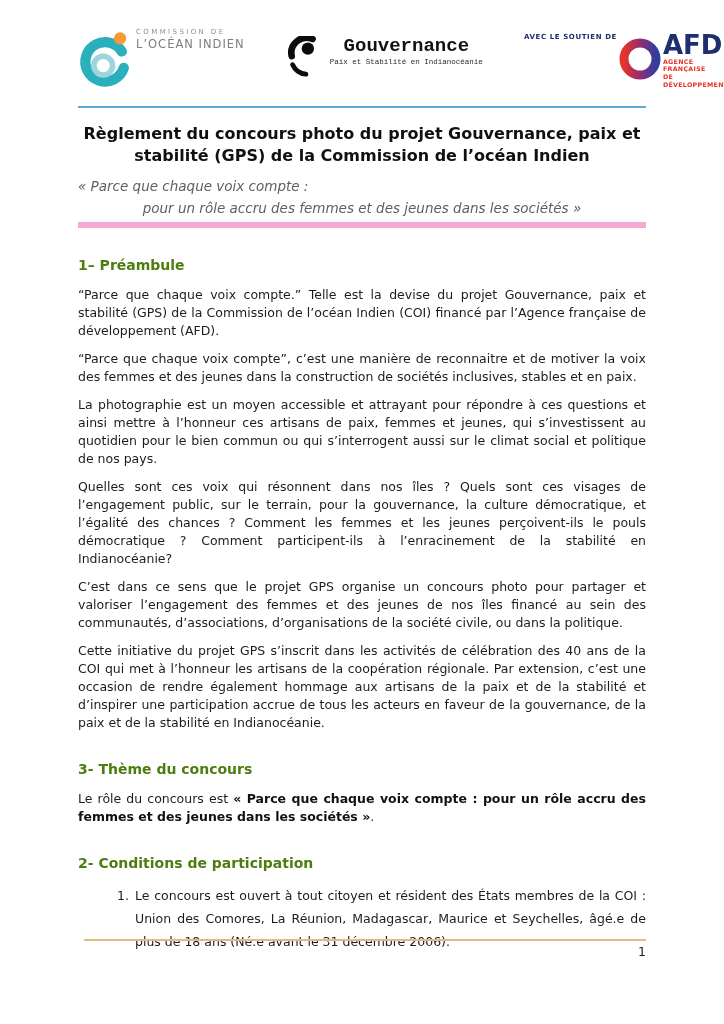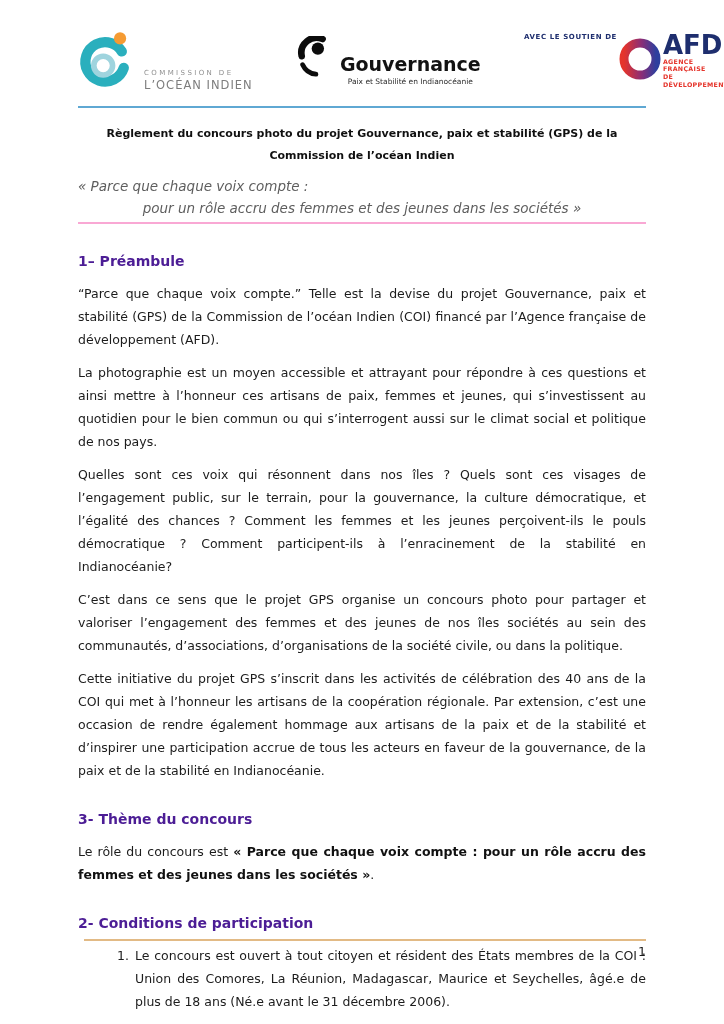--- a/index.html
+++ b/index.html
@@ -16,75 +16,75 @@
   }
 
   
   .header {
     display: flex;
     align-items: center;
     justify-content: space-between;
     margin: 22px 78px 0 76px;
     height: 78px;
   }
-  .logo-coi { display: flex; align-items: flex-end; gap: 8px; }
+  .logo-coi { display: flex; align-items: flex-start; gap: 0; }
   .coi-text { line-height: 1.35; }
   .coi-text .l1 { font-size: 7px; letter-spacing: 2.4px; color: #8f8f8f; white-space: nowrap; }
   .coi-text .l2 { font-size: 11.5px; letter-spacing: 1px; color: #7d7d7d; white-space: nowrap; }
 
-  .logo-gouv { display: flex; align-items: flex-end; gap: 6px; }
+  .logo-gouv { display: flex; align-items: flex-start; gap: 6px; font-family: Liberation Mono, monospace; }
   .gouv-text { text-align: center; }
   .gouv-text .g1 { font-size: 19px; font-weight: bold; color: #121212; line-height: 1.1; }
   .gouv-text .g2 { font-size: 7.5px; color: #2b2b2b; margin-top: 2px; }
 
   .logo-afd { display: flex; flex-direction: row; align-items: flex-start; width: 122px; }
   .afd-support { font-size: 7px; font-weight: bold; color: #1e2e6e; letter-spacing: 0.6px; margin-bottom: 4px; white-space: nowrap; }
   .afd-row { display: flex; align-items: center; }
   .afd-texts { display: flex; flex-direction: column; }
   .afd-acronym { font-size: 26px; font-weight: bold; color: #1e2e6e; line-height: 0.95; }
   .afd-sub { font-size: 6.3px; font-weight: bold; color: #e5342b; letter-spacing: 0.3px; line-height: 1.25; }
 
   
   .header-rule { border: 0; border-top: 2px solid #5fa8d3; margin: 6px 78px 0 78px; }
   .footer-rule { border: 0; border-top: 2px solid #e2ba85; }
 
   
   .content { margin: 0 78px; }
 
   .doc-title {
     margin-top: 15px;
-    font-size: 11px;
+    font-size: 16px;
     font-weight: bold;
     color: #101010;
     text-align: center;
     line-height: 22px;
   }
 
   .doc-subtitle {
     margin-top: 8px;
     padding-bottom: 3px;
-    border-bottom: 2px solid #f9a8d4;
+    border-bottom: 6px solid #f9a8d4;
     font-style: italic;
     color: #5e5e5e;
     font-size: 13.5px;
     line-height: 22px;
   }
   .doc-subtitle .sub1 { text-align: left; }
   .doc-subtitle .sub2 { text-align: center; }
 
   .section-heading {
-    color: #4c1d95;
+    color: #4d7c0f;
     font-size: 14px;
     font-weight: bold;
     margin: 29px 0 13px 0;
   }
 
   .content p.body-par {
     font-size: 12.5px;
-    line-height: 23px;
+    line-height: 18px;
     color: #1c1c1c;
     text-align: justify;
     margin: 0 0 10px 0;
   }
   .content p.body-par:last-of-type { margin-bottom: 0; }
 
   .theme-par b { font-weight: bold; color: #111; }
 
   ol.conditions {
     margin: 0;
@@ -175,23 +175,24 @@
 
     <div class="doc-title">Règlement du concours photo du projet Gouvernance, paix et stabilité (GPS) de la Commission de l’océan Indien</div>
 
     <div class="doc-subtitle">
       <div class="sub1">« Parce que chaque voix compte :</div>
       <div class="sub2">pour un rôle accru des femmes et des jeunes dans les sociétés »</div>
     </div>
 
     <div class="section-heading">1– Préambule</div>
     <p class="body-par">“Parce que chaque voix compte.” Telle est la devise du projet Gouvernance, paix et stabilité (GPS) de la Commission de l’océan Indien (COI) financé par l’Agence française de développement (AFD).</p>
+    <p class="body-par">“Parce que chaque voix compte”, c’est une manière de reconnaitre et de motiver la voix des femmes et des jeunes dans la construction de sociétés inclusives, stables et en paix.</p>
     <p class="body-par">La photographie est un moyen accessible et attrayant pour répondre à ces questions et ainsi mettre à l’honneur ces artisans de paix, femmes et jeunes, qui s’investissent au quotidien pour le bien commun ou qui s’interrogent aussi sur le climat social et politique de nos pays.</p>
     <p class="body-par">Quelles sont ces voix qui résonnent dans nos îles ? Quels sont ces visages de l’engagement public, sur le terrain, pour la gouvernance, la culture démocratique, et l’égalité des chances ? Comment les femmes et les jeunes perçoivent-ils le pouls démocratique ? Comment participent-ils à l’enracinement de la stabilité en Indianocéanie?</p>
-    <p class="body-par">C’est dans ce sens que le projet GPS organise un concours photo pour partager et valoriser l’engagement des femmes et des jeunes de nos îles sociétés au sein des communautés, d’associations, d’organisations de la société civile, ou dans la politique.</p>
+    <p class="body-par">C’est dans ce sens que le projet GPS organise un concours photo pour partager et valoriser l’engagement des femmes et des jeunes de nos îles financé au sein des communautés, d’associations, d’organisations de la société civile, ou dans la politique.</p>
     <p class="body-par">Cette initiative du projet GPS s’inscrit dans les activités de célébration des 40 ans de la COI qui met à l’honneur les artisans de la coopération régionale. Par extension, c’est une occasion de rendre également hommage aux artisans de la paix et de la stabilité et d’inspirer une participation accrue de tous les acteurs en faveur de la gouvernance, de la paix et de la stabilité en Indianocéanie.</p>
 
     <div class="section-heading">3- Thème du concours</div>
     <p class="body-par theme-par"><span>Le rôle du concours est </span><b>« Parce que chaque voix compte : pour un rôle accru des femmes et des jeunes dans les sociétés »</b><span>.</span></p>
 
     <div class="section-heading">2- Conditions de participation</div>
     <ol class="conditions">
       <li>Le concours est ouvert à tout citoyen et résident des États membres de la COI : Union des Comores, La Réunion, Madagascar, Maurice et Seychelles, âgé.e de plus de 18 ans (Né.e avant le 31 décembre 2006).</li>
 
     </ol>

